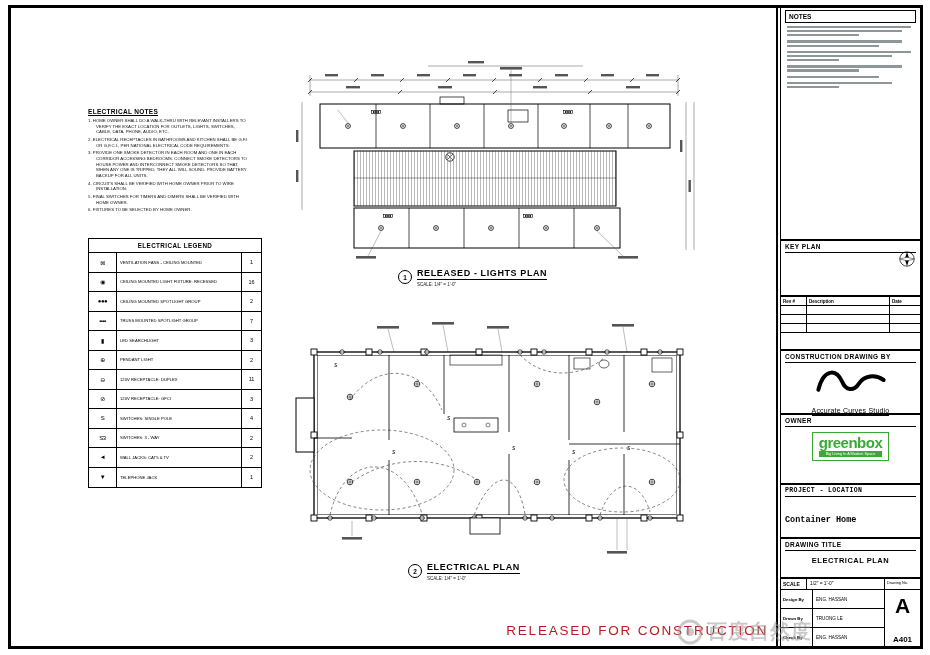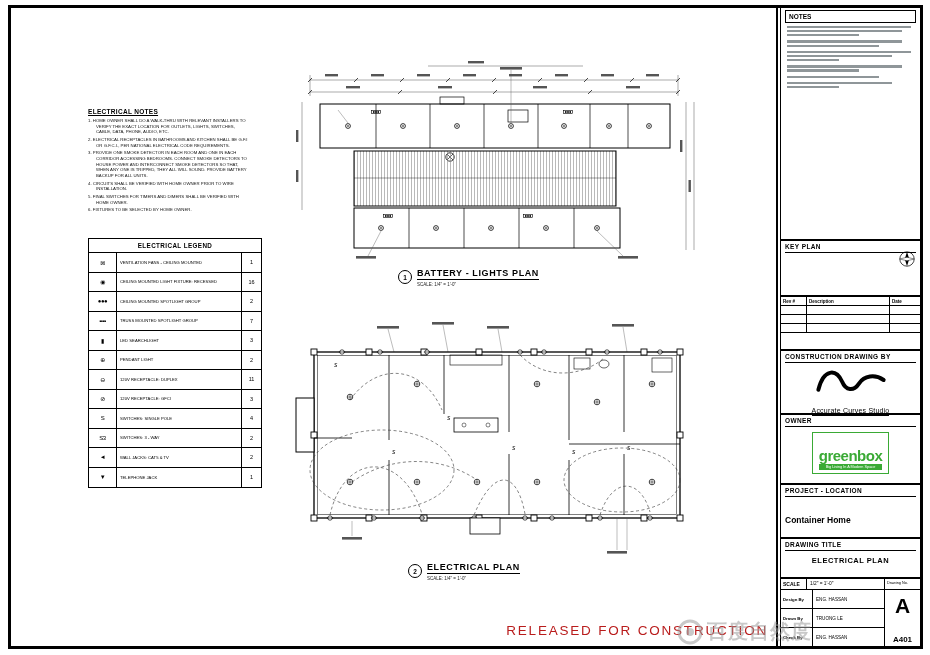--- a/index.html
+++ b/index.html
@@ -49,24 +49,24 @@
   .compass { position:absolute; right:4px; top:9px; }
   .tb-rev { height:54px; padding:0; }
   .rev-row { display:grid; grid-template-columns:26px 1fr 30px; border-bottom:1px solid #000; }
   .rev-row span { font-size:4.5px; padding:1.5px 2px; border-right:1px solid #000; min-height:8px; }
   .rev-row span:last-child { border-right:none; }
   .rev-head span { font-weight:bold; }
   .tb-cdb { height:64px; text-align:center; }
   .acs-name { font-size:7px; letter-spacing:.2px; border-bottom:1px solid #000; display:inline-block; padding-bottom:1px; }
   .tb-owner { height:70px; }
   .gb-wrap { display:flex; justify-content:center; margin-top:5px; }
-  .gb-box { border:1.5px solid #3aaa35; padding:15px 6px 3px; text-align:center; }
+  .gb-box { border:1.5px solid #3aaa35; padding:2px 6px 3px; text-align:center; }
   .gb-name { font-size:15px; font-weight:bold; color:#3aaa35; letter-spacing:-.5px; line-height:1; }
   .gb-tag { background:#3aaa35; color:#fff; font-size:3.8px; padding:1px 2px; margin-top:1.5px; white-space:nowrap; }
-  .tb-project { height:54px; }
+  .tb-project { height:54px;font-family:Liberation Mono, monospace; }
   .proj-name { font-size:8.5px; font-weight:bold; margin-top:18px; }
   .tb-dtitle { height:40px; }
   .dtitle { font-size:7.5px; font-weight:bold; text-align:center; letter-spacing:.5px; margin-top:5px; }
   .tb-scale { flex:1; padding:0; border-bottom:none; display:flex; flex-direction:column; }
   .sc-head { display:grid; grid-template-columns:26px 1fr 36px; border-bottom:1px solid #000; }
   .sc-l { font-size:5px; font-weight:bold; padding:2px; border-right:1px solid #000; }
   .sc-v { font-size:4.8px; padding:2px 3px; }
   .sc-dn { font-size:3.8px; padding:2px; border-left:1px solid #000; }
   .sc-body { flex:1; display:flex; }
   .sc-left { flex:1; display:flex; flex-direction:column; }
@@ -297,21 +297,21 @@
             <rect x="222" y="7" width="22" height="2.6"></rect>
               <rect x="340" y="196" width="20" height="2.6"></rect>
               <rect x="78" y="196" width="20" height="2.6"></rect>
           </g>
         </g>
       </svg>
 
       <div class="abs plan-title t1">
         <span class="bubble">1</span>
         <span>
-          <div class="pt">BATTERY - LIGHTS PLAN</div>
+          <div class="pt">RELEASED - LIGHTS PLAN</div>
           <div class="ps">SCALE: 1/4" = 1'-0"</div>
         </span>
       </div>
 
       <svg class="abs" style="left:271px;top:314px;width:425px;height:240px" viewBox="0 0 425 240">
         <defs>
           <g id="out">
               <circle r="2.2" fill="#fff" stroke="#000" stroke-width="0.7"></circle>
               <line x1="-3.2" y1="0" x2="3.2" y2="0" stroke="#000" stroke-width="0.6"></line>
             </g>

